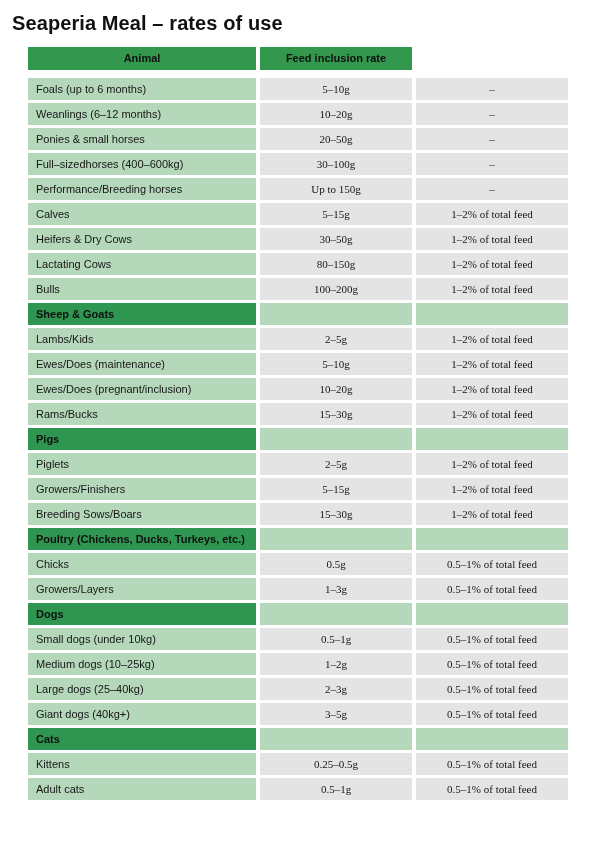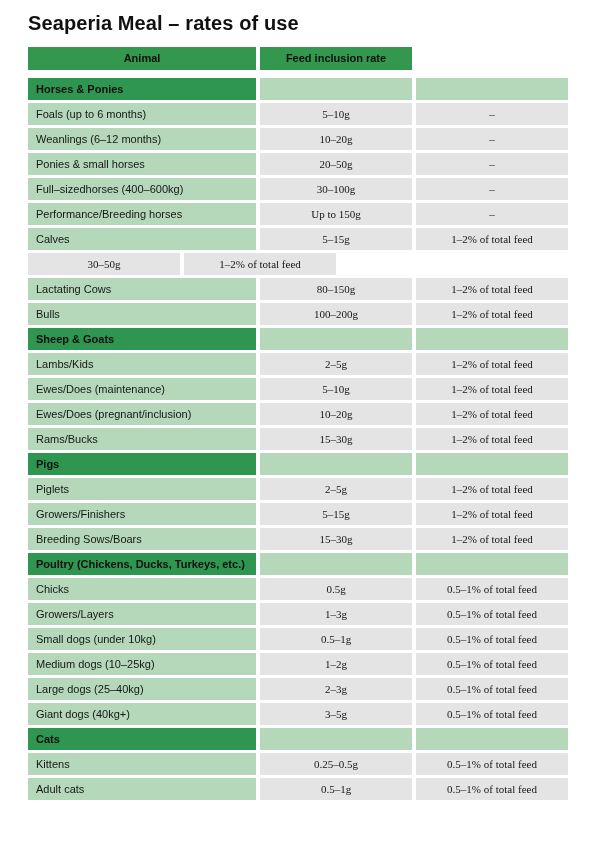--- a/index.html
+++ b/index.html
@@ -16,21 +16,21 @@
   }
   .page {
     position: relative;
     width: 596px;
     height: 843px;
     box-sizing: border-box;
     padding: 0;
   }
   .title {
     position: absolute;
-    left: 28px;
+    left: 12px;
     top: 12px;
     font-size: 20px;
     font-weight: bold;
     letter-spacing: 0.1px;
     color: #111111;
     white-space: nowrap;
   }
   .table {
     position: absolute;
     left: 28px;
@@ -99,25 +99,20 @@
   <div class="title">Seaperia Meal – rates of use</div>
 
   <div class="table">
 
     <div class="row row-header">
       <div class="cell col-animal">Animal</div>
       <div class="cell col-rate">Feed inclusion rate</div>
     </div>
 
     <div id="table-body">
-        <div class="row row-section">
-          <div class="cell col-animal">Horses &amp; Ponies</div>
-          <div class="cell col-dose"></div>
-          <div class="cell col-rate"></div>
-        </div>
         <div class="row row-data">
           <div class="cell col-animal">Foals (up to 6 months)</div>
           <div class="cell col-dose">5–10g</div>
           <div class="cell col-rate">–</div>
         </div>
         <div class="row row-data">
           <div class="cell col-animal">Weanlings (6–12 months)</div>
           <div class="cell col-dose">10–20g</div>
           <div class="cell col-rate">–</div>
         </div>
@@ -135,20 +130,21 @@
           <div class="cell col-animal">Performance/Breeding horses</div>
           <div class="cell col-dose">Up to 150g</div>
           <div class="cell col-rate">–</div>
         </div>
         <div class="row row-data">
           <div class="cell col-animal">Calves</div>
           <div class="cell col-dose">5–15g</div>
           <div class="cell col-rate">1–2% of total feed</div>
         </div>
         <div class="row row-data">
+          <div class="cell col-animal">Heifers &amp; Dry Cows</div>
           <div class="cell col-dose">30–50g</div>
           <div class="cell col-rate">1–2% of total feed</div>
         </div>
         <div class="row row-data">
           <div class="cell col-animal">Lactating Cows</div>
           <div class="cell col-dose">80–150g</div>
           <div class="cell col-rate">1–2% of total feed</div>
         </div>
         <div class="row row-data">
           <div class="cell col-animal">Bulls</div>
@@ -208,20 +204,25 @@
         <div class="row row-data">
           <div class="cell col-animal">Chicks</div>
           <div class="cell col-dose">0.5g</div>
           <div class="cell col-rate">0.5–1% of total feed</div>
         </div>
         <div class="row row-data">
           <div class="cell col-animal">Growers/Layers</div>
           <div class="cell col-dose">1–3g</div>
           <div class="cell col-rate">0.5–1% of total feed</div>
         </div>
+        <div class="row row-section">
+          <div class="cell col-animal">Dogs</div>
+          <div class="cell col-dose"></div>
+          <div class="cell col-rate"></div>
+        </div>
         <div class="row row-data">
           <div class="cell col-animal">Small dogs (under 10kg)</div>
           <div class="cell col-dose">0.5–1g</div>
           <div class="cell col-rate">0.5–1% of total feed</div>
         </div>
         <div class="row row-data">
           <div class="cell col-animal">Medium dogs (10–25kg)</div>
           <div class="cell col-dose">1–2g</div>
           <div class="cell col-rate">0.5–1% of total feed</div>
         </div>

